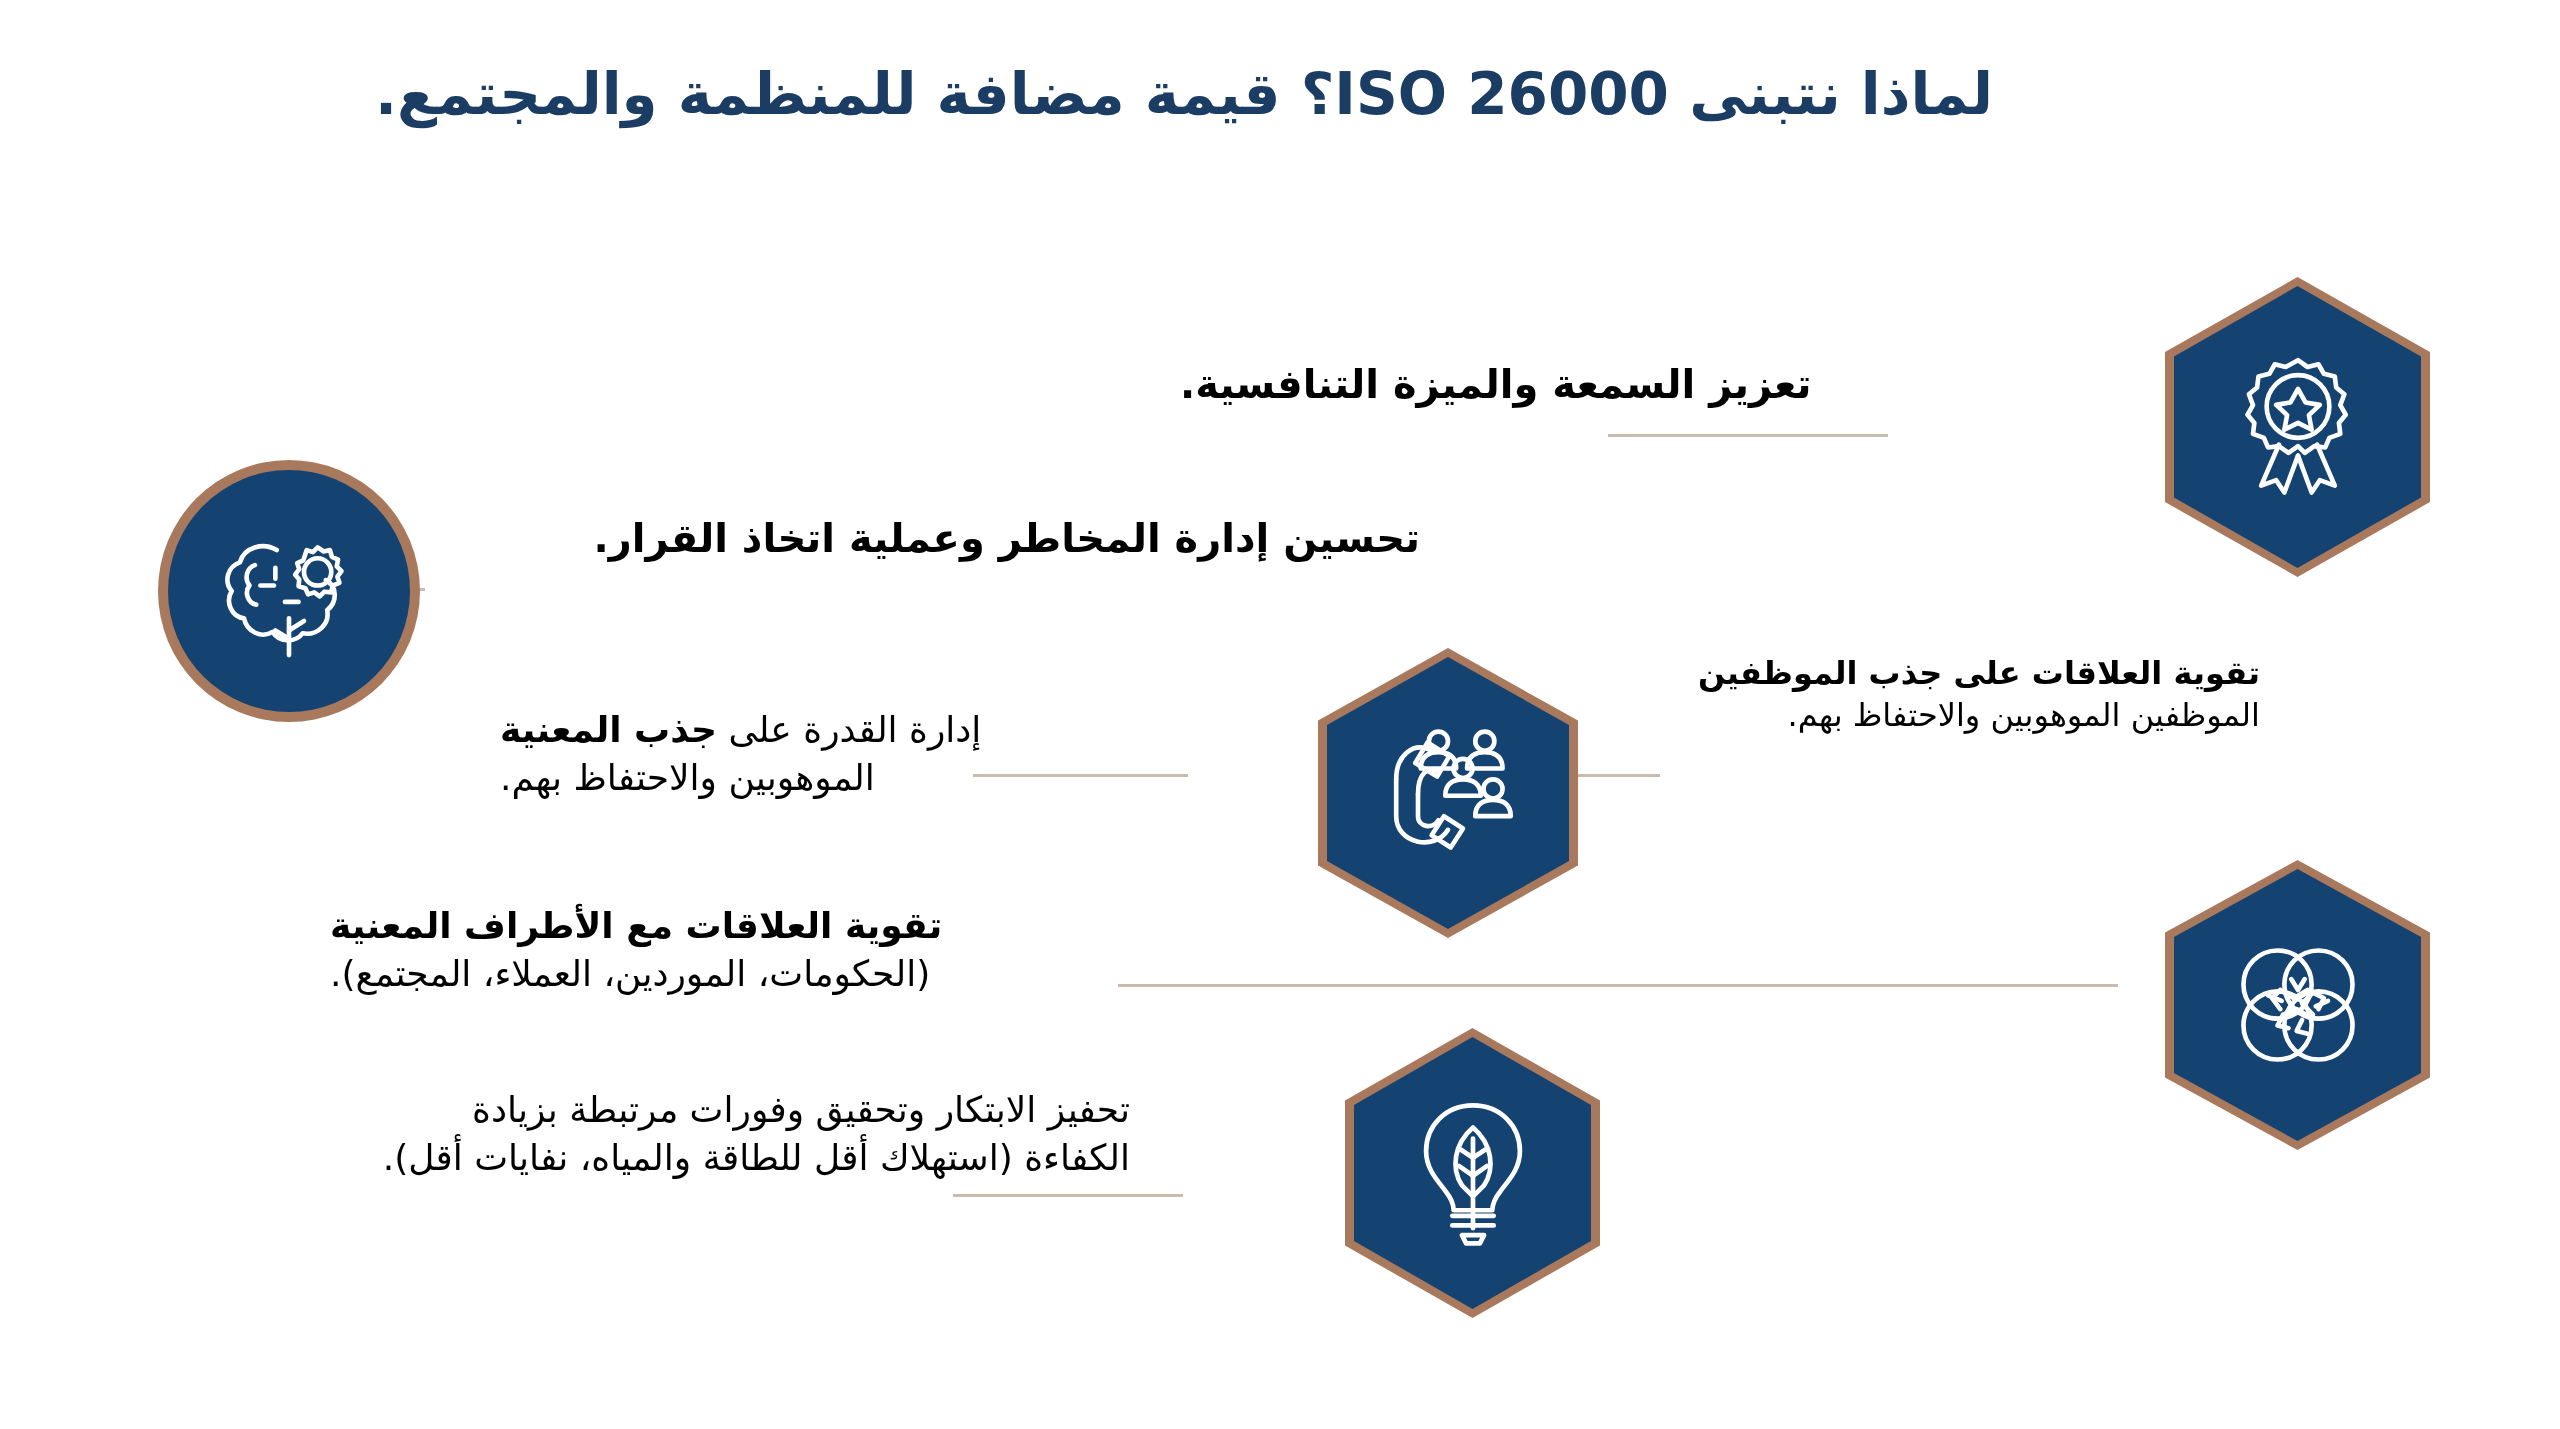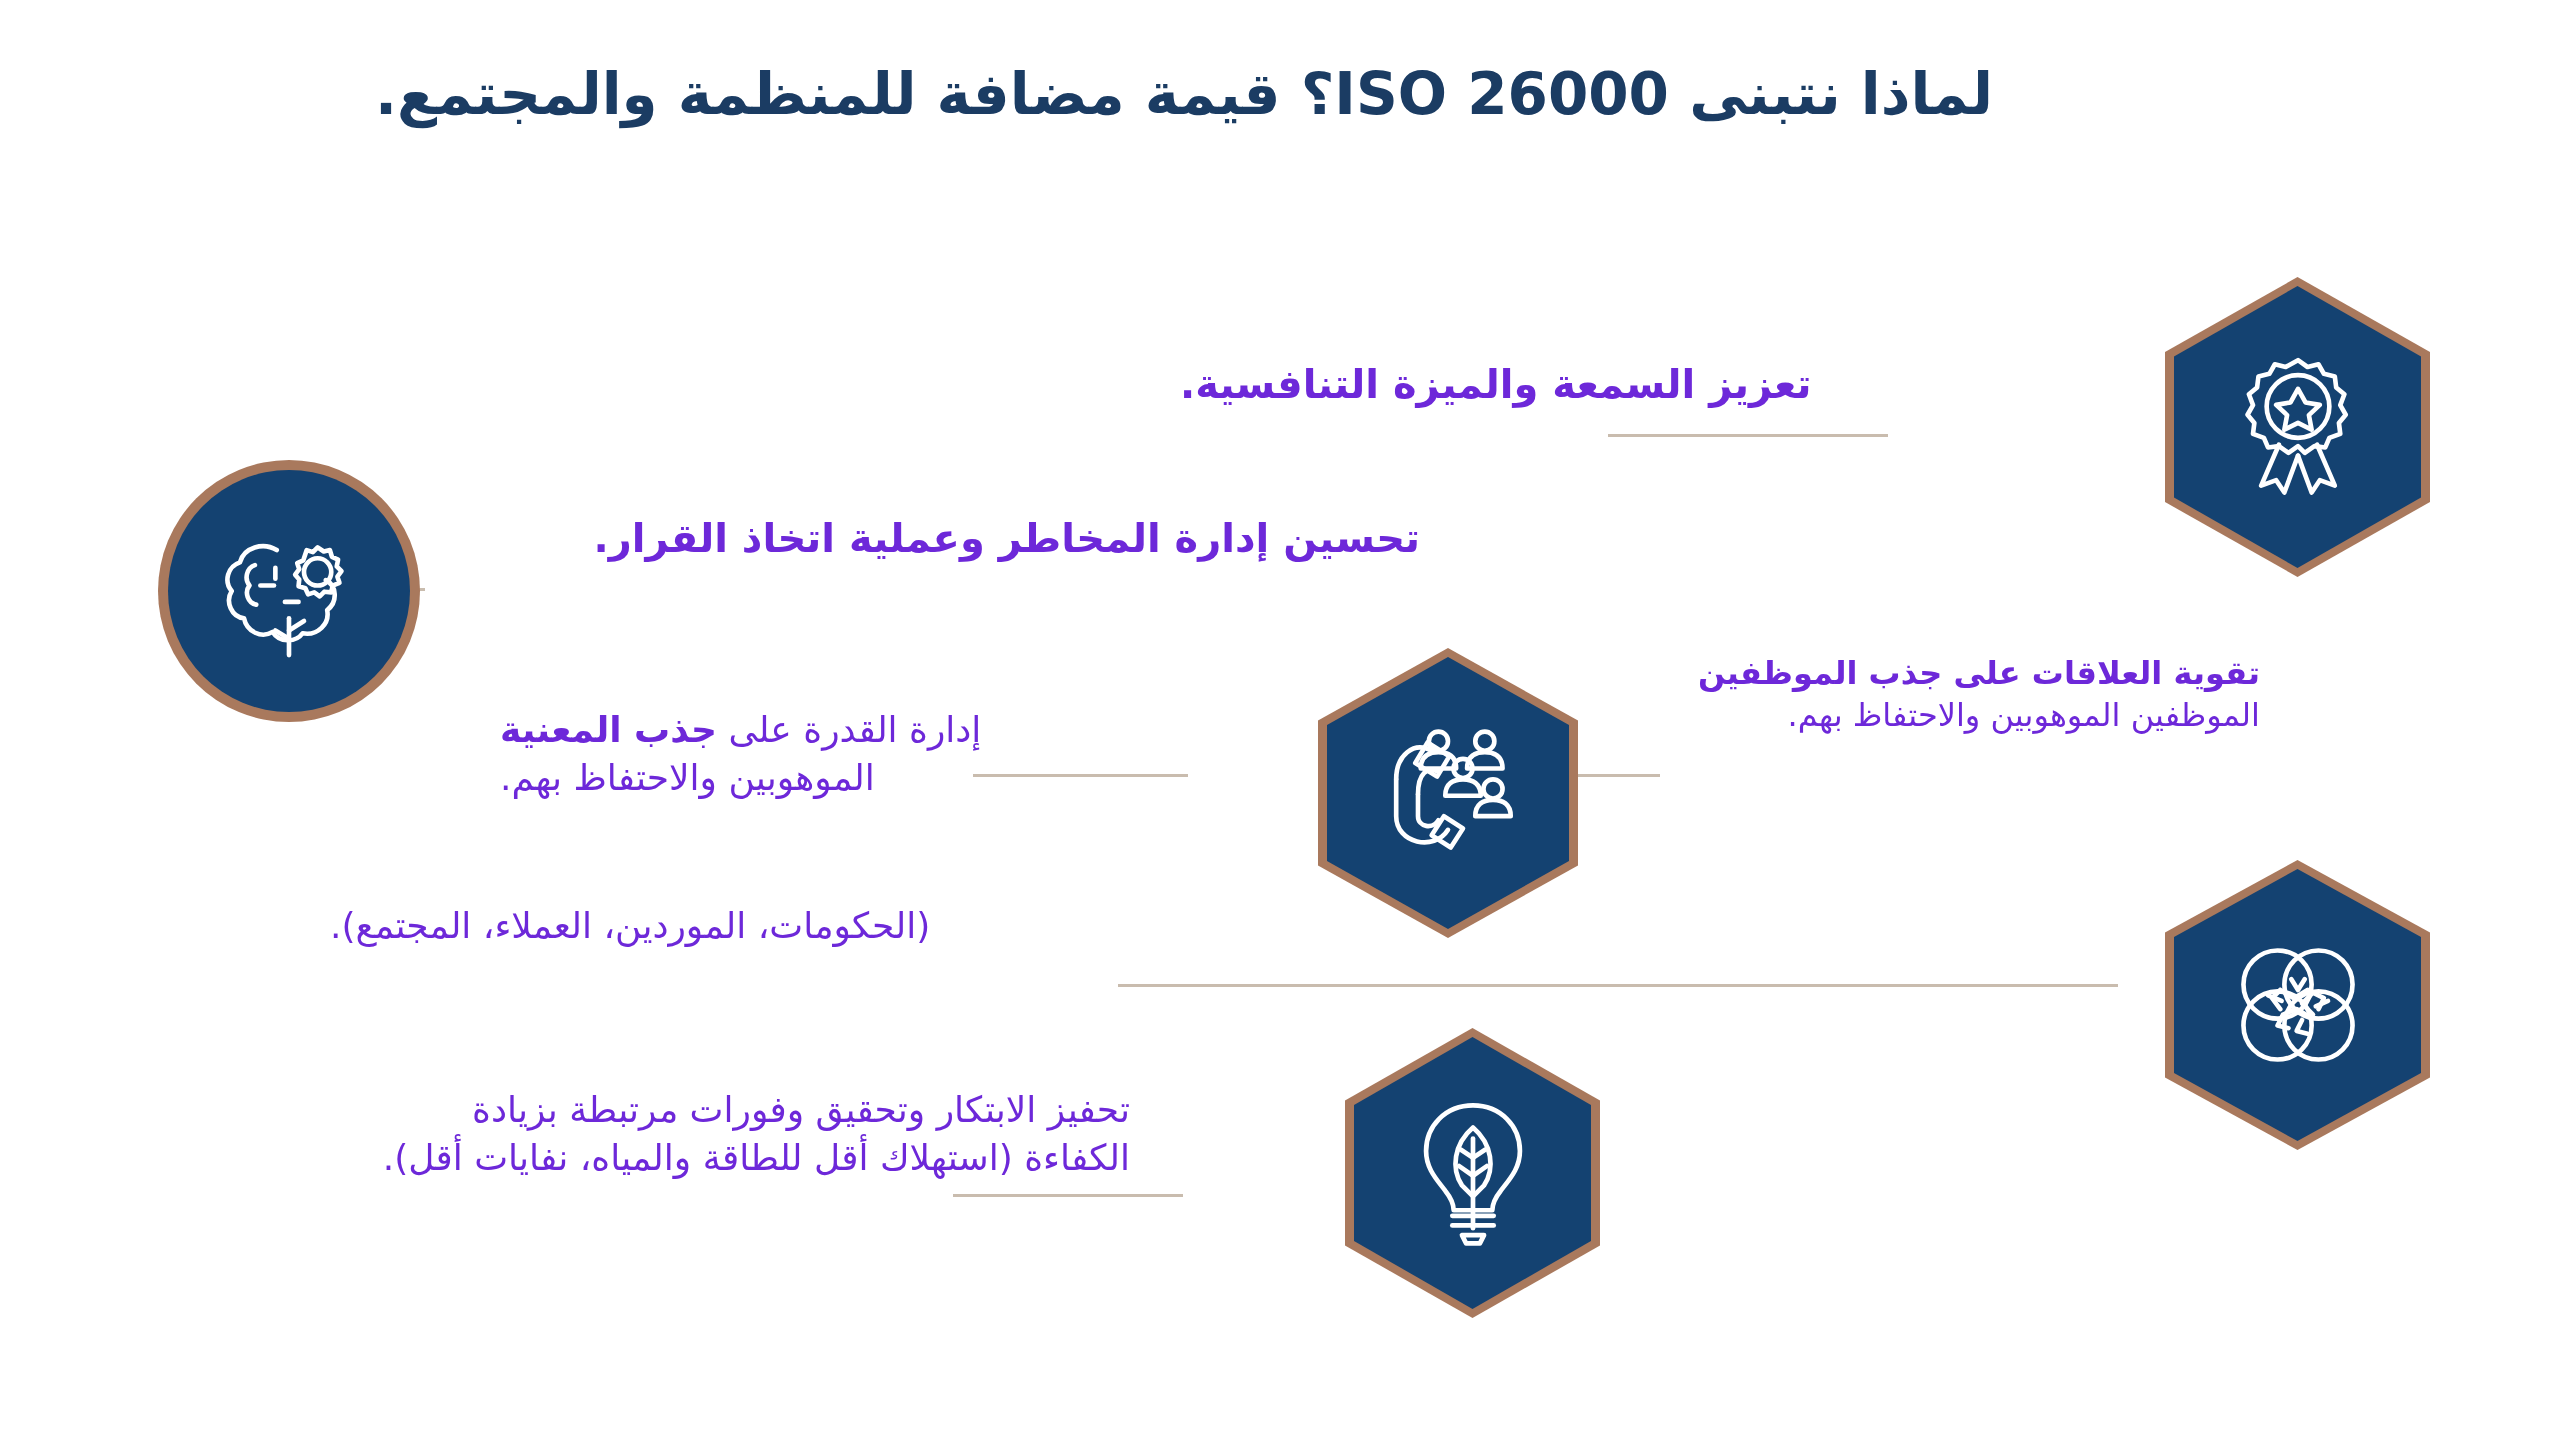--- a/index.html
+++ b/index.html
@@ -85,21 +85,21 @@
   .glyph {
     position: relative;
     z-index: 3;
     display: block;
   }
 
   
   .callout {
     position: absolute;
     direction: rtl;
-    color: #6d28d9;
+    color: #000000;
     line-height: 1.32;
   }
   .callout .ln { display: block; }
   .bold   { font-weight: bold; }
   .normal { font-weight: normal; }
 
   .t-reputation {
     top: 358px;
     right: 660px;
     width: 720px;
@@ -278,20 +278,21 @@
     </span>
     <span class="ln normal">الموهوبين والاحتفاظ بهم.</span>
   </div>
 
   <div class="callout t-talent-right">
     <span class="ln bold">تقوية العلاقات على جذب الموظفين</span>
     <span class="ln normal">الموظفين الموهوبين والاحتفاظ بهم.</span>
   </div>
 
   <div class="callout t-stakeholders">
+    <span class="ln bold">تقوية العلاقات مع الأطراف المعنية</span>
     <span class="ln normal">(الحكومات، الموردين، العملاء، المجتمع).</span>
   </div>
 
   <div class="callout t-innovation">
     <span class="ln normal">تحفيز الابتكار وتحقيق وفورات مرتبطة بزيادة</span>
     <span class="ln normal">الكفاءة (استهلاك أقل للطاقة والمياه، نفايات أقل).</span>
   </div>
 
 </div>
 

